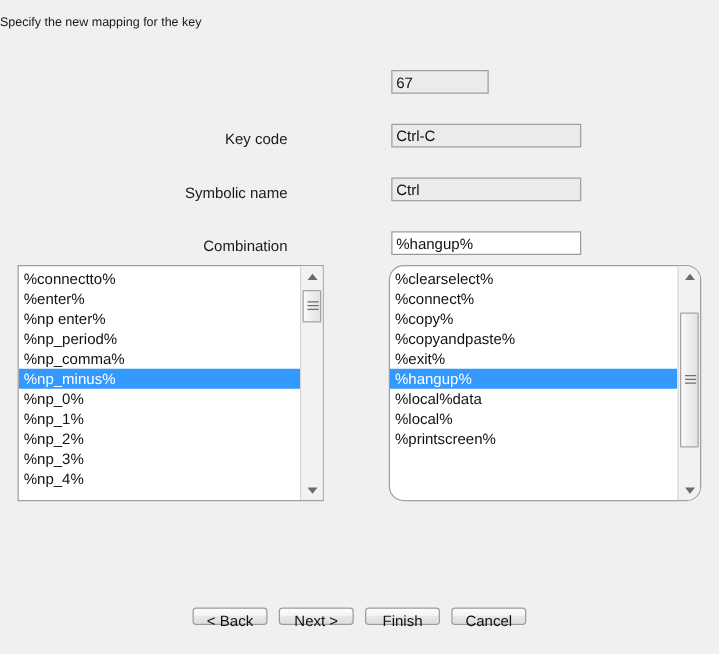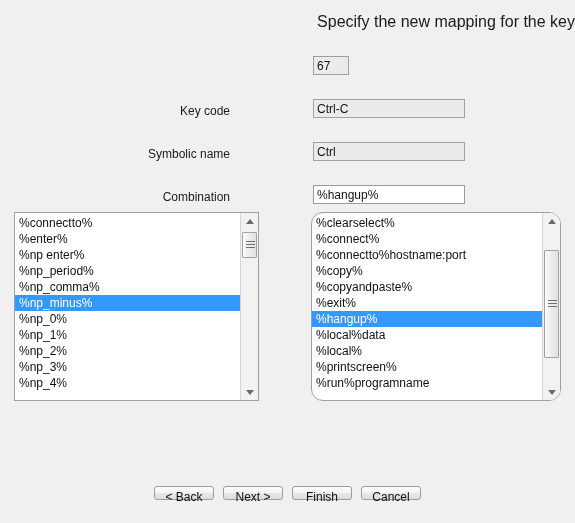--- a/index.html
+++ b/index.html
@@ -17,22 +17,22 @@
     overflow: hidden;
     position: relative;
   }
 
   
   #dialog-title {
     position: absolute;
     left: 0;
     top: 13px;
     width: 575px;
-    text-align: right;
-    font-size: 16px;
+    text-align: left;
+    font-size: 10px;
     color: #1a1a1a;
   }
 
   
   #form-area {
     position: absolute;
     left: 0;
     top: 56px;
     width: 575px;
   }
@@ -57,21 +57,21 @@
     border: 1px solid #a0a0a0;
     background: #ebebeb;
     font-family: "Liberation Sans", sans-serif;
     font-size: 12px;
     color: #111;
     padding: 0 2px 0 3px;
     line-height: 17px;
     outline: none;
   }
   .form-input.wide { width: 152px; }
-  .form-input.narrow { width: 36px; }
+  .form-input.narrow { width: 78px; }
   .form-input.editable {
     background: #ffffff;
     border: 1px solid #9a9a9a;
   }
 
   
   .listbox {
     position: absolute;
     top: 212px;
     height: 189px;
@@ -252,29 +252,27 @@
     <div class="sb-btn down">
       <span class="sb-arrow"></span>
     </div>
   </div>
 </div>
 
 <div class="listbox" id="listbox-right">
   <div class="list-items">
       <div class="list-item">%clearselect%</div>
       <div class="list-item">%connect%</div>
-      <div class="list-item">%connectto%hostname:port</div>
       <div class="list-item">%copy%</div>
       <div class="list-item">%copyandpaste%</div>
       <div class="list-item">%exit%</div>
       <div class="list-item selected">%hangup%</div>
       <div class="list-item">%local%data</div>
       <div class="list-item">%local%</div>
       <div class="list-item">%printscreen%</div>
-      <div class="list-item">%run%programname</div>
     </div>
   <div class="scrollbar">
     <div class="sb-btn up">
       <span class="sb-arrow"></span>
     </div>
     <div class="sb-track">
       <div class="sb-thumb" id="sb-thumb-right">
         <span class="sb-grip">
             <i></i>
             <i></i>

